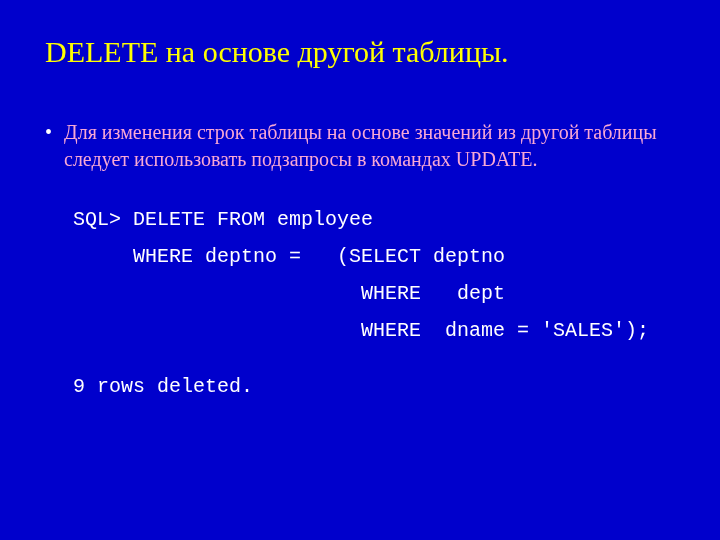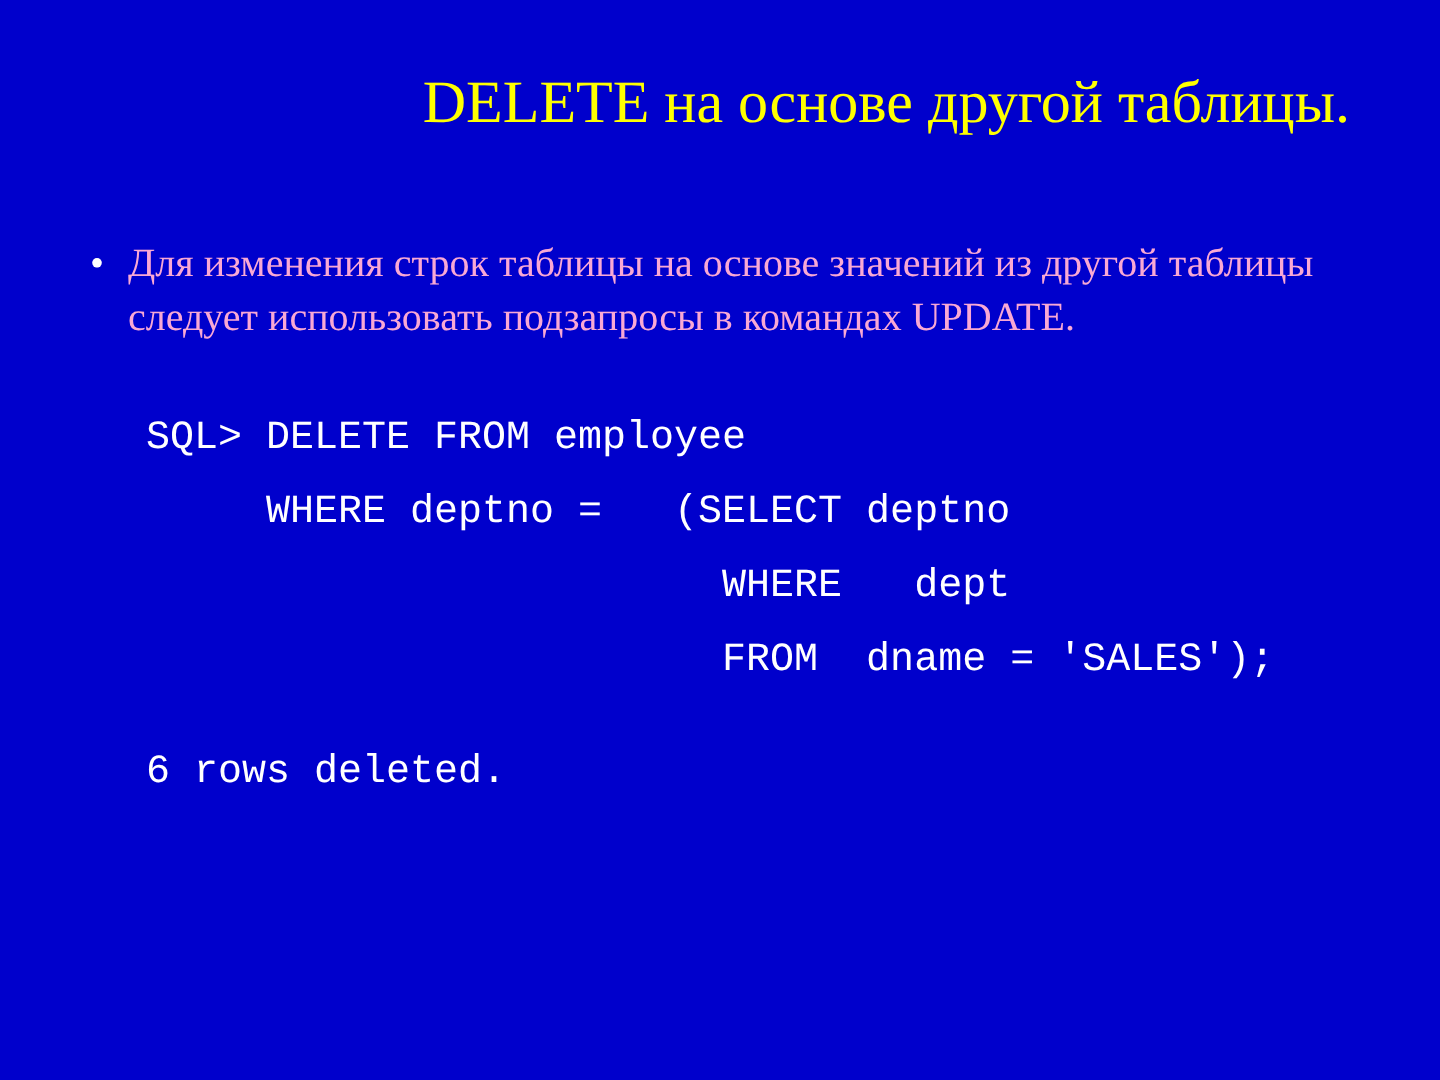--- a/index.html
+++ b/index.html
@@ -13,21 +13,21 @@
       background: #0000cc;
       color: #ffffff;
       font-family: Georgia, 'Times New Roman', serif;
       padding: 30px 45px;
       overflow: hidden;
     }
     .title {
       color: #ffff00;
       font-size: 30px;
       font-weight: normal;
-      text-align: right;
+      text-align: left;
       margin-bottom: 50px;
       margin-top: 5px;
     }
     .bullet-block {
       display: flex;
       align-items: flex-start;
       margin-bottom: 28px;
     }
     .bullet-marker {
       color: #ffffff;
@@ -62,15 +62,15 @@
 <h1 class="title">DELETE на основе другой таблицы.</h1>
 
 <div class="bullet-block">
   <span class="bullet-marker">•</span>
   <span class="bullet-text">Для изменения строк таблицы на основе значений из другой таблицы следует использовать подзапросы в командах UPDATE.</span>
 </div>
 
 <div class="code-block"><span>SQL&gt; DELETE FROM employee</span>
 <span>     WHERE deptno =   (SELECT deptno</span>
 <span>                        WHERE   dept</span>
-<span>                        FROM  dname = 'SALES');</span></div>
+<span>                        WHERE  dname = 'SALES');</span></div>
 
-<div class="code-result">6 rows deleted.</div>
+<div class="code-result">9 rows deleted.</div>
 
 </body></html>

